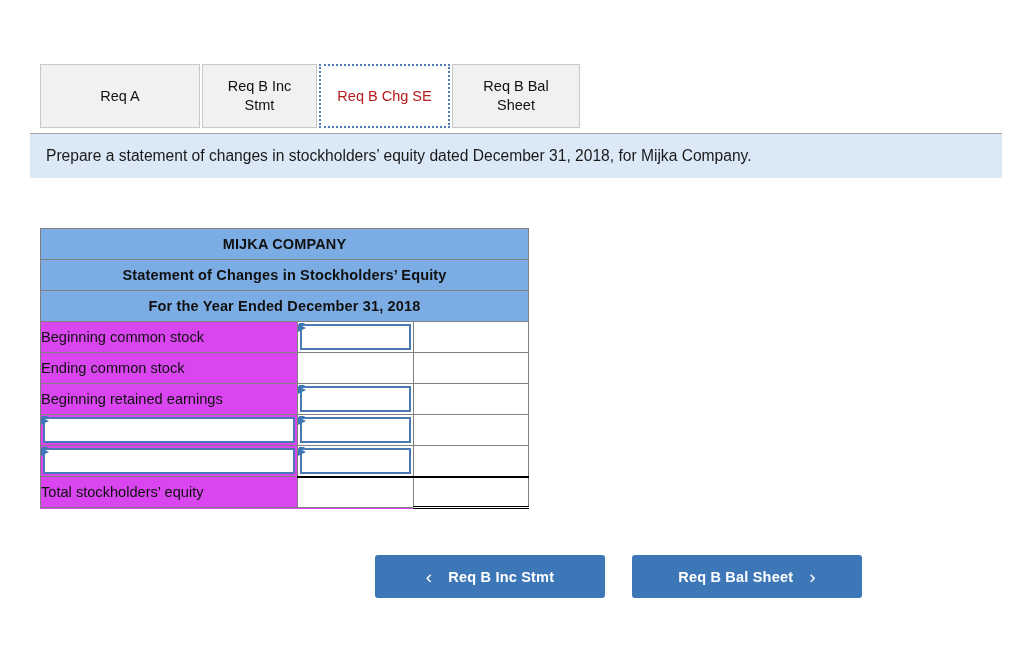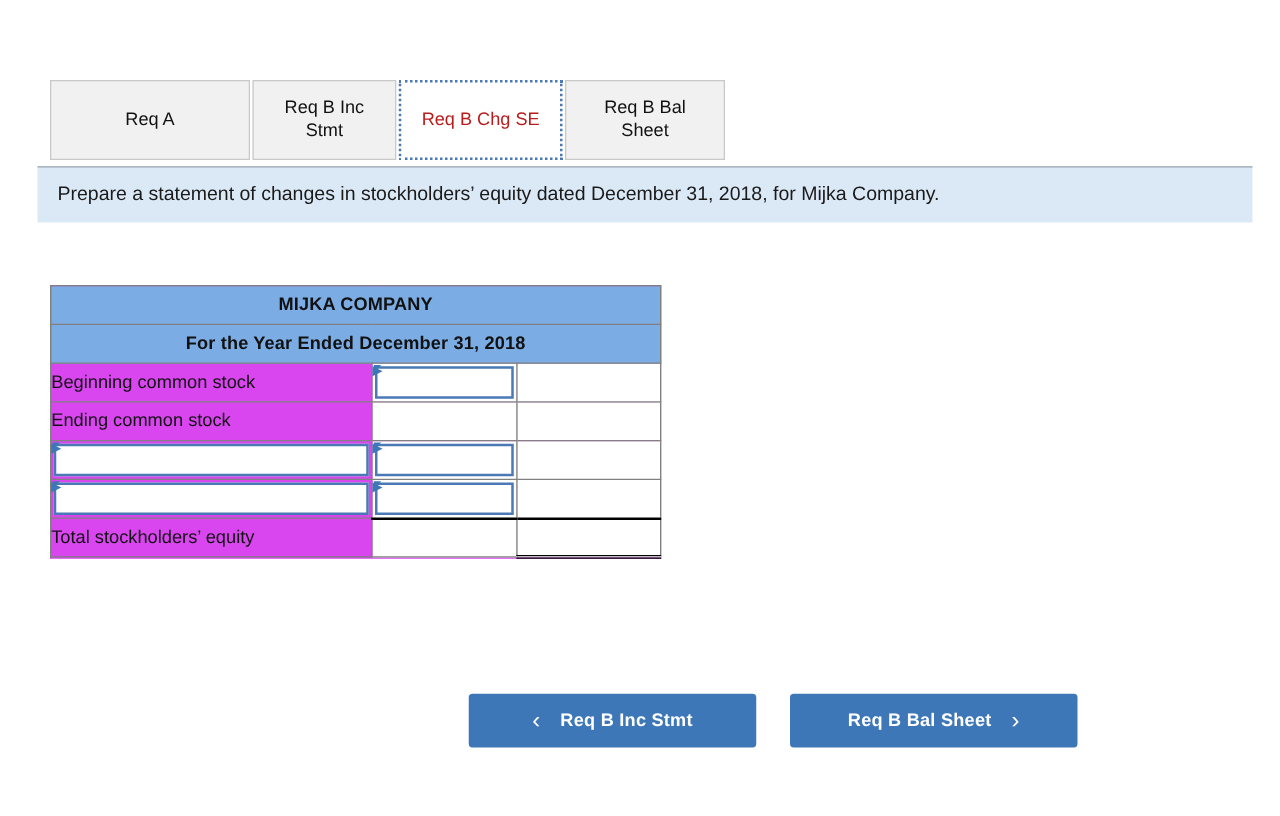--- a/index.html
+++ b/index.html
@@ -241,20 +241,23 @@
     <colgroup>
       <col class="c-label">
         <col class="c-val1">
         <col class="c-val2">
     </colgroup>
     <tbody>
       <tr>
         <td class="hdr-cell" colspan="3">MIJKA COMPANY</td>
       </tr>
       <tr>
+        <td class="hdr-cell" colspan="3">Statement of Changes in Stockholders’ Equity</td>
+      </tr>
+      <tr>
         <td class="hdr-cell" colspan="3">For the Year Ended December 31, 2018</td>
       </tr>
 
       <tr>
         <td class="label-cell">Beginning common stock</td>
         <td class="val-cell">
           <div class="cell-input-wrap">
             <input class="cell-input" type="text" value="" style="">
             <span class="input-marker"></span>
           </div>
@@ -262,20 +265,30 @@
         <td class="val-cell"></td>
       </tr>
 
 
       <tr>
         <td class="label-cell">Ending common stock</td>
         <td class="val-cell"></td>
         <td class="val-cell"></td>
       </tr>
 
+      <tr>
+        <td class="label-cell">Beginning retained earnings</td>
+        <td class="val-cell">
+          <div class="cell-input-wrap">
+            <input class="cell-input" type="text" value="" style="">
+            <span class="input-marker"></span>
+          </div>
+        </td>
+        <td class="val-cell"></td>
+      </tr>
 
       <tr>
         <td class="label-cell">
           <div class="cell-input-wrap">
             <input class="cell-input" type="text" value="" style="">
             <span class="input-marker"></span>
           </div>
         </td>
         <td class="val-cell">
           <div class="cell-input-wrap">

